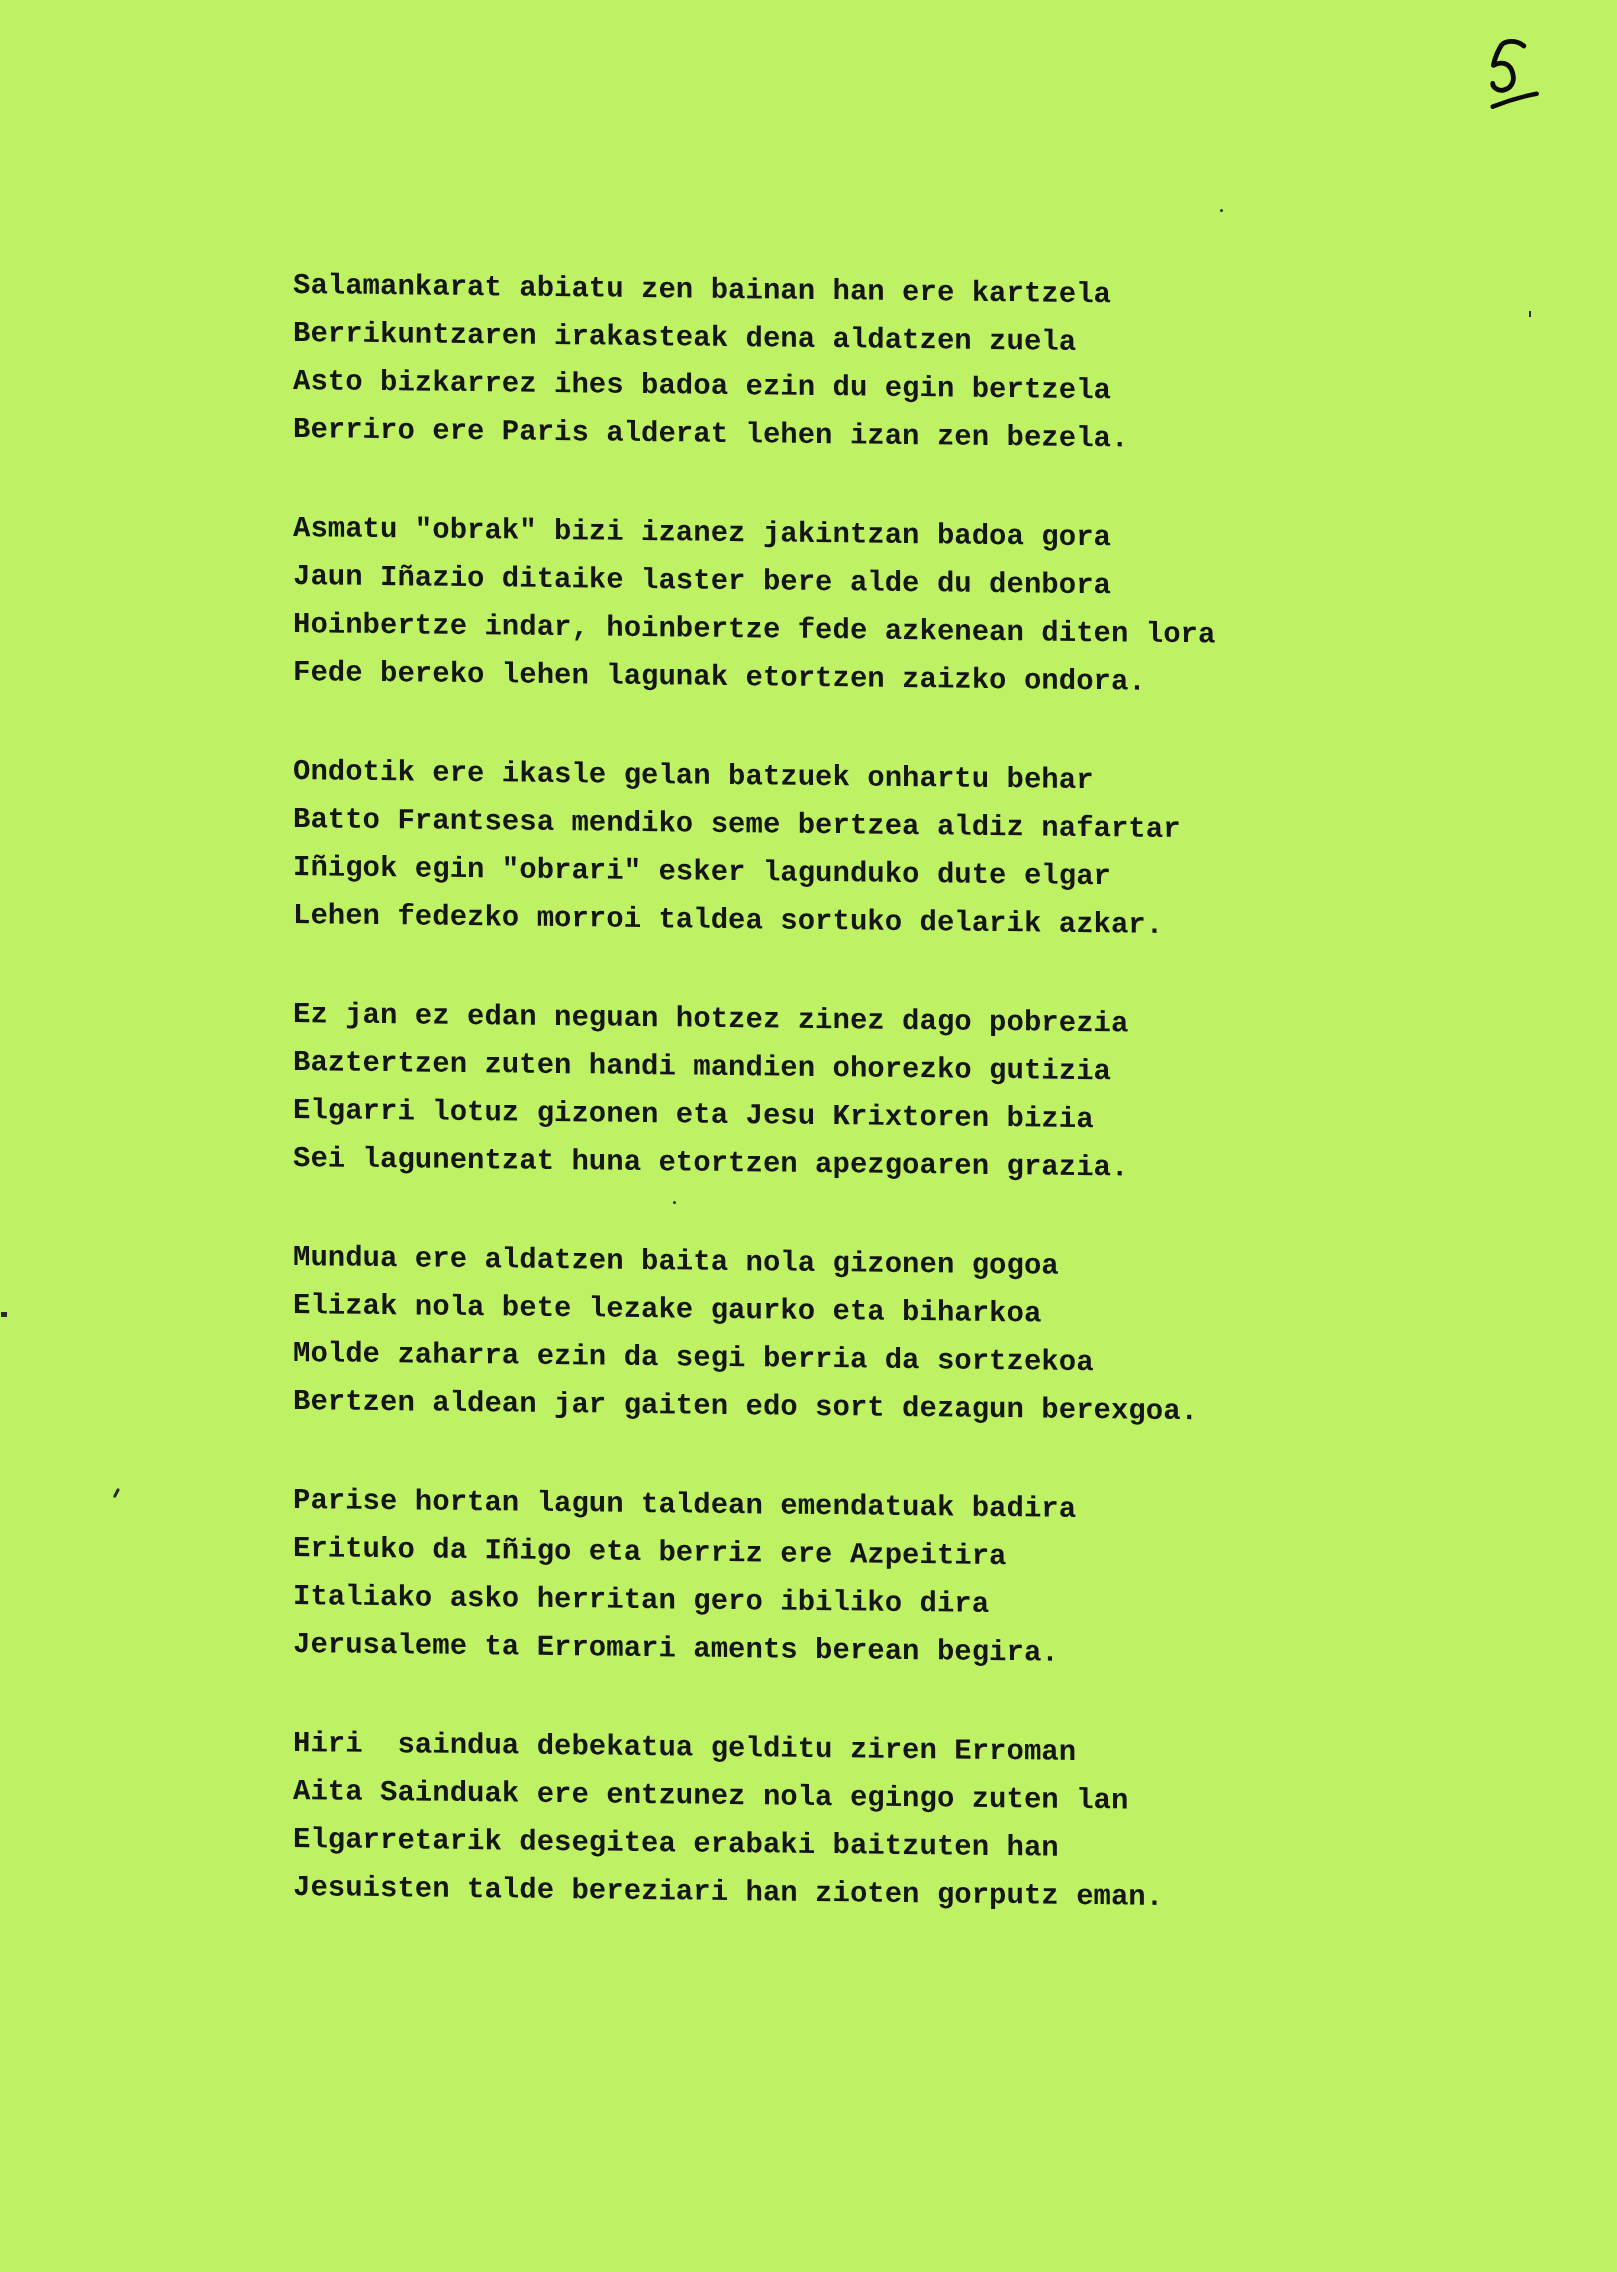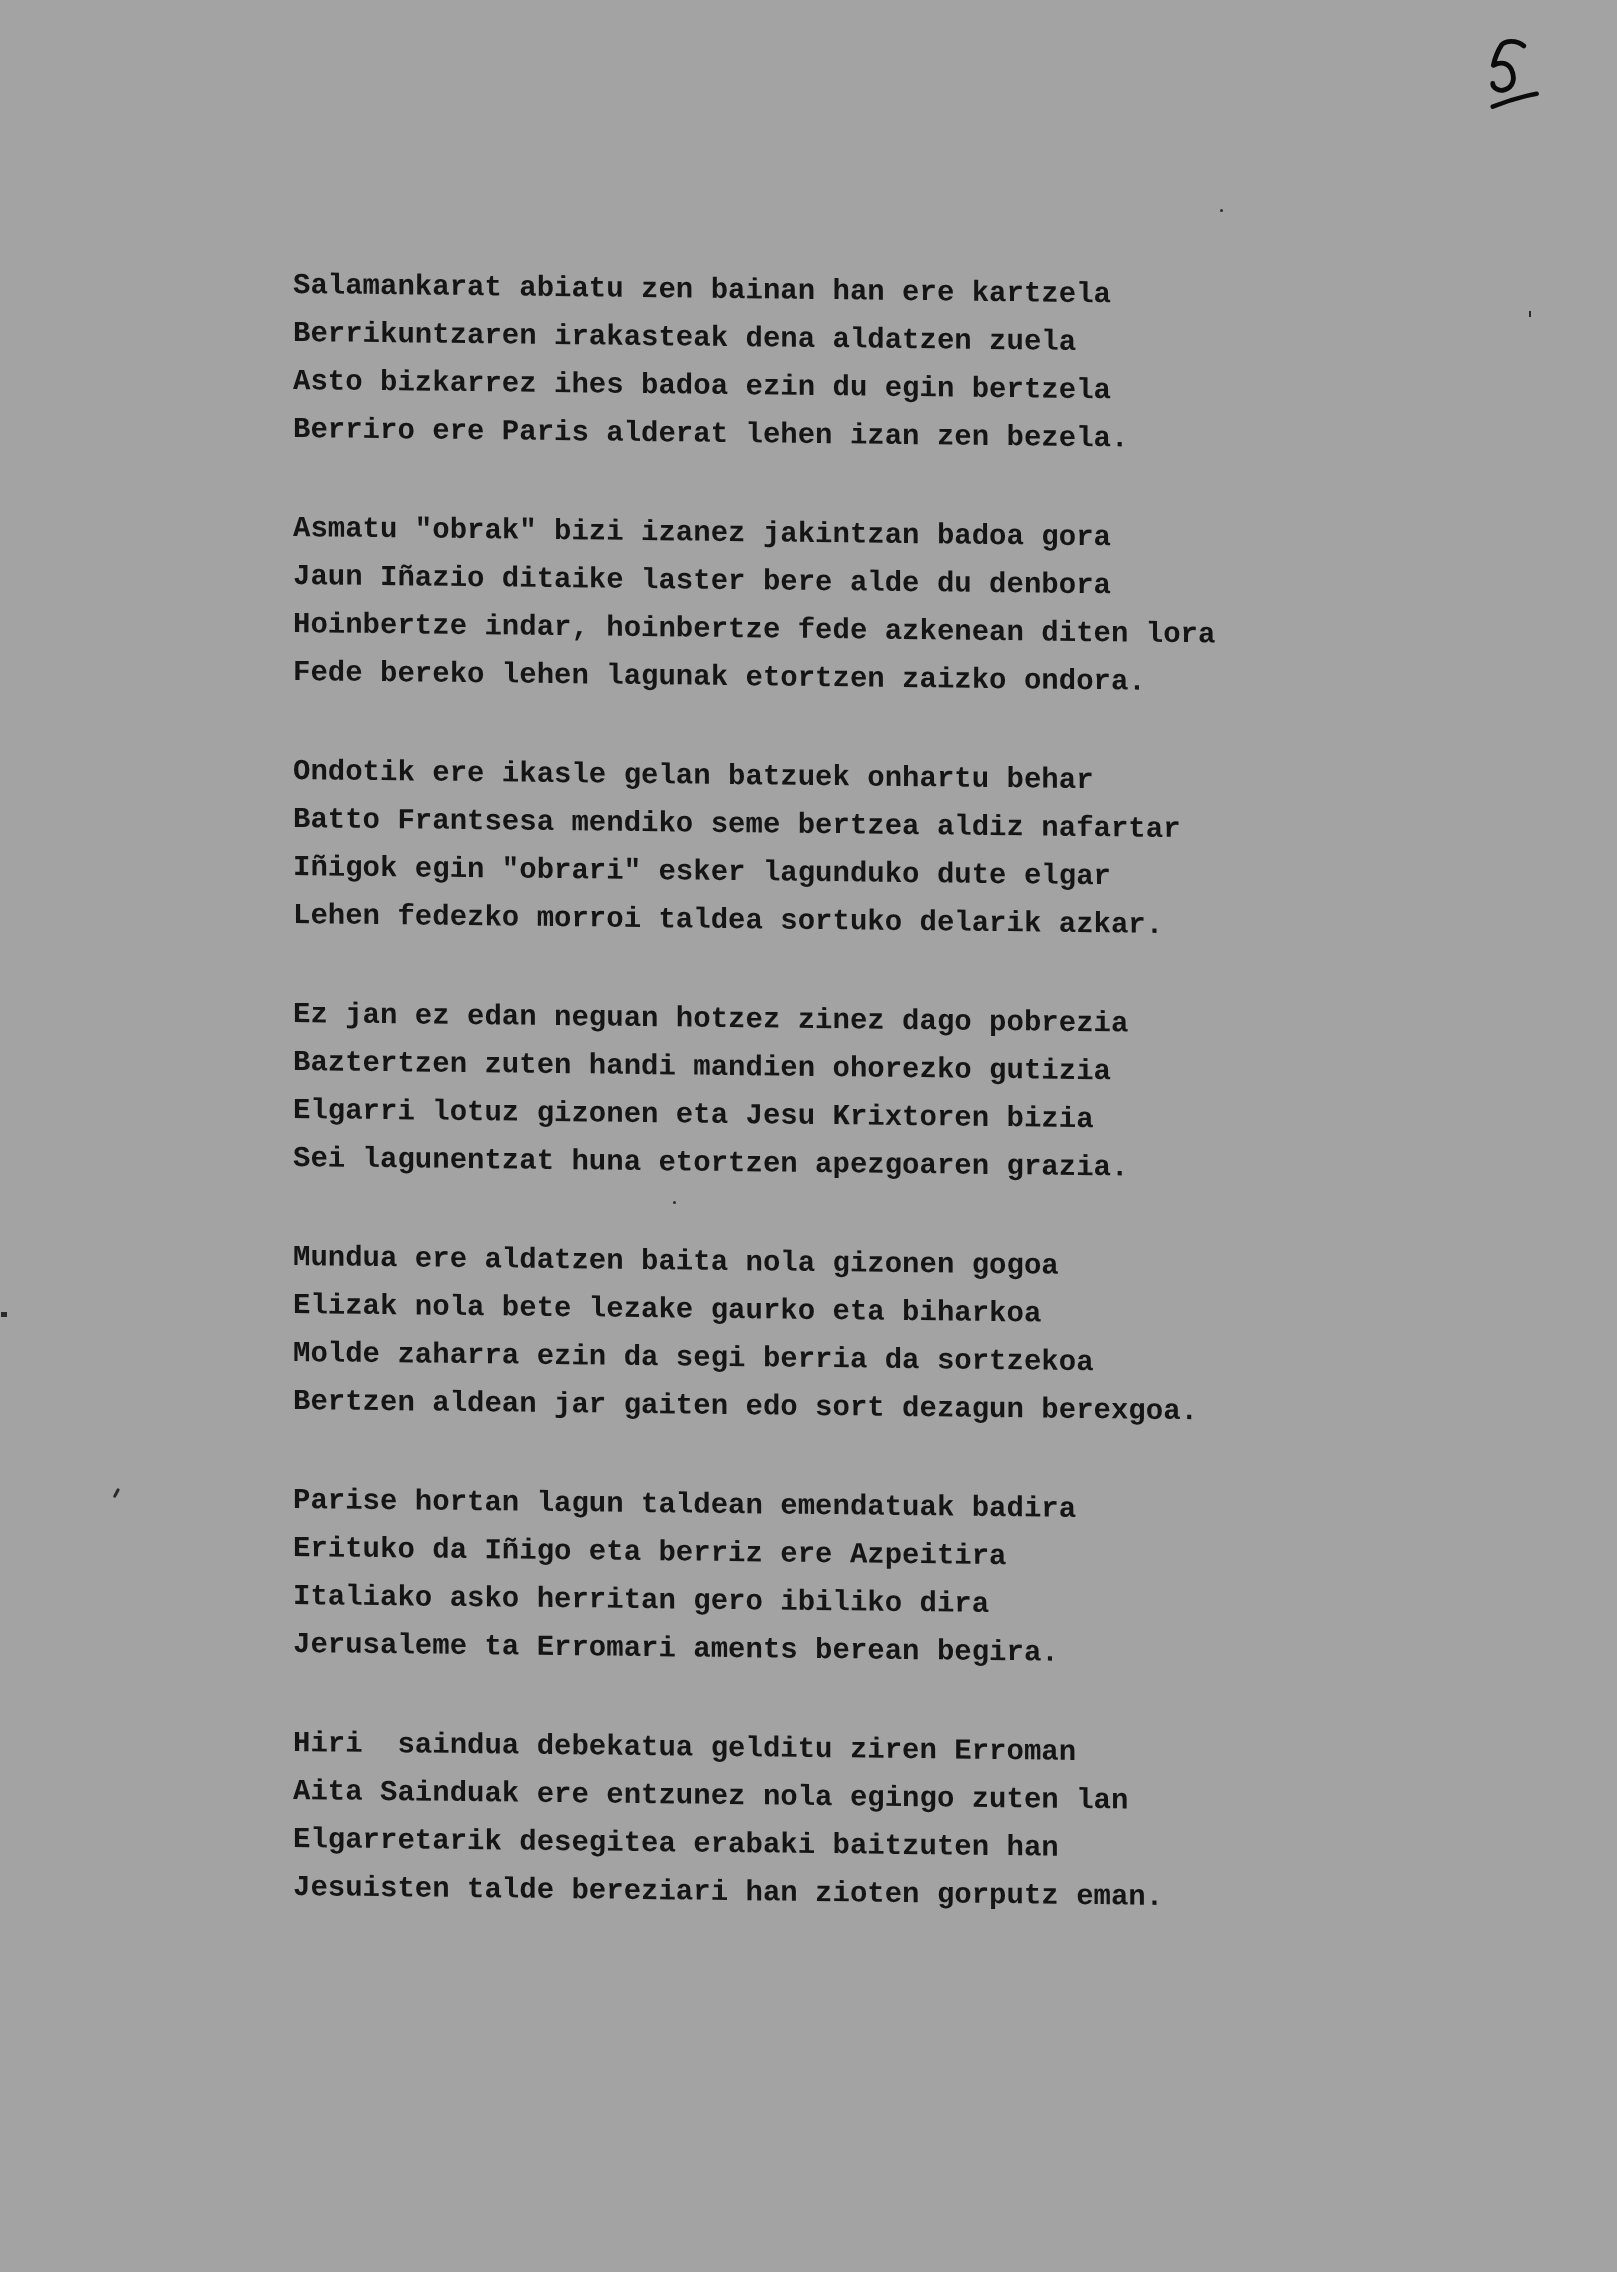--- a/index.html
+++ b/index.html
@@ -9,21 +9,21 @@
   body {
     width: 1617px;
     height: 2273px;
     background: #ffffff;
     position: relative;
     overflow: hidden;
   }
   .sheet {
     position: absolute;
     inset: 0;
-    background: #a3a3a3;
+    background: #bef264;
     padding-left: 48px;
   }
   
   .poem {
     position: absolute;
     left: 293px;
     top: 262px;
     transform: skewY(0.65deg);
     transform-origin: 0 0;
     font-family: "Liberation Mono", "DejaVu Sans Mono", monospace;

